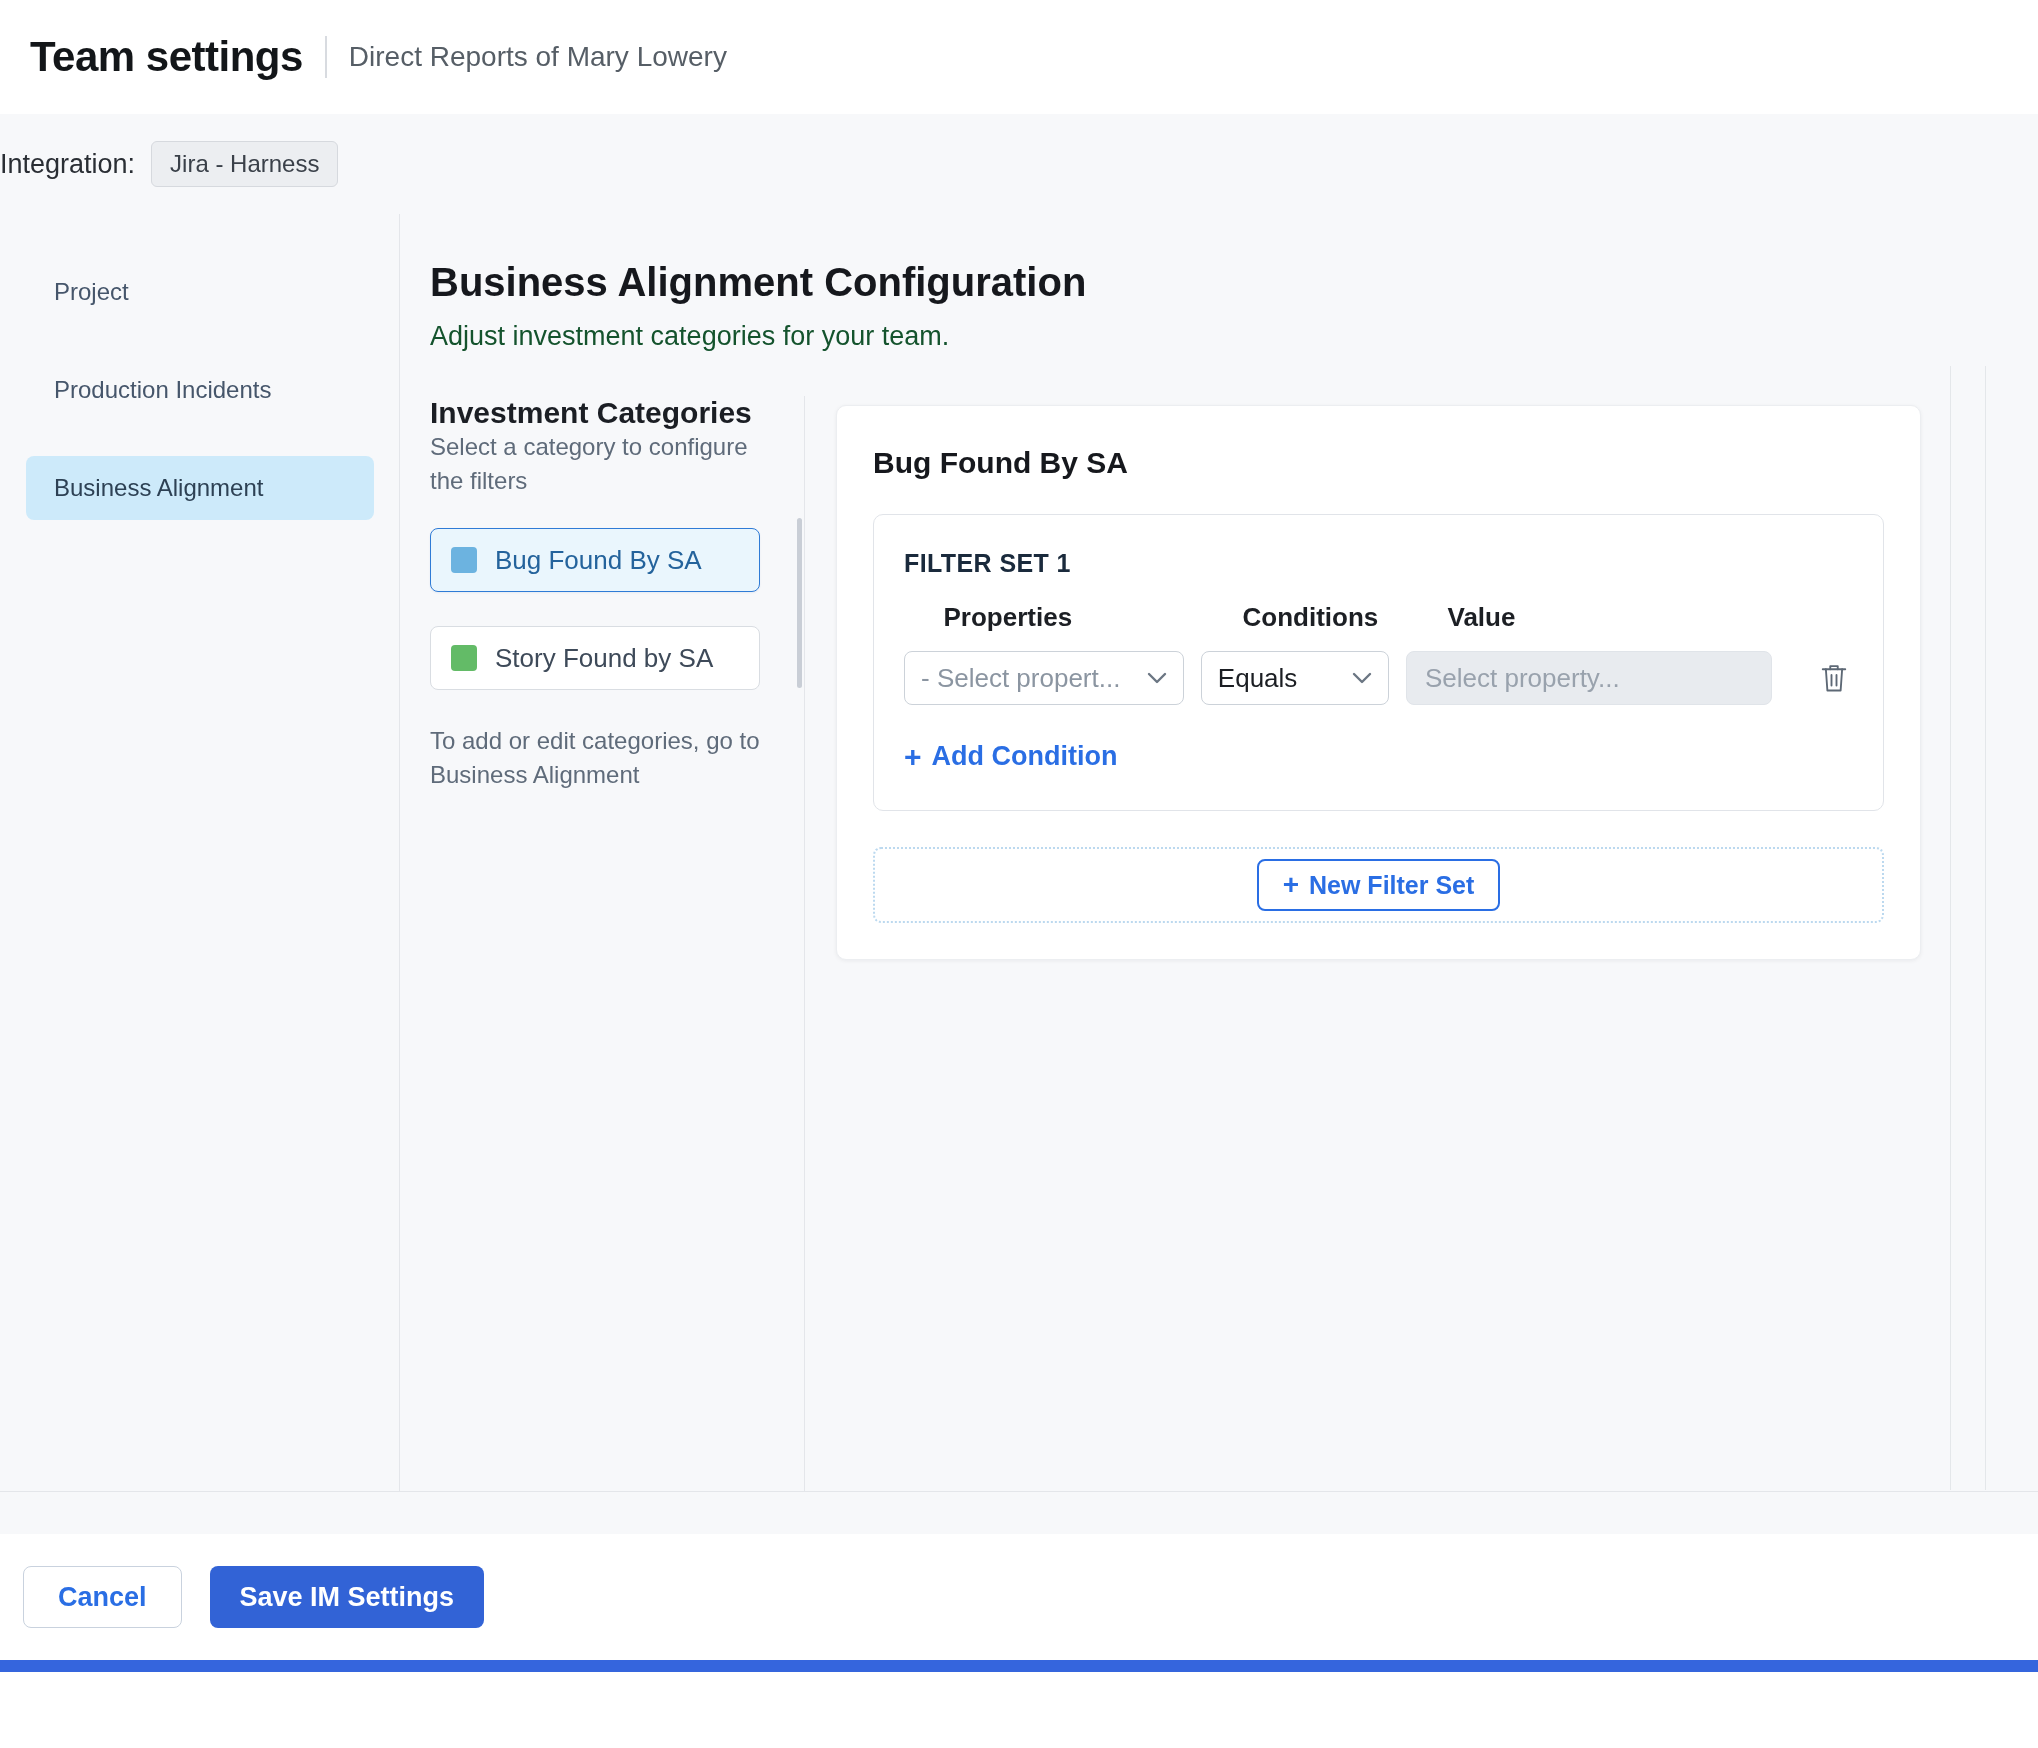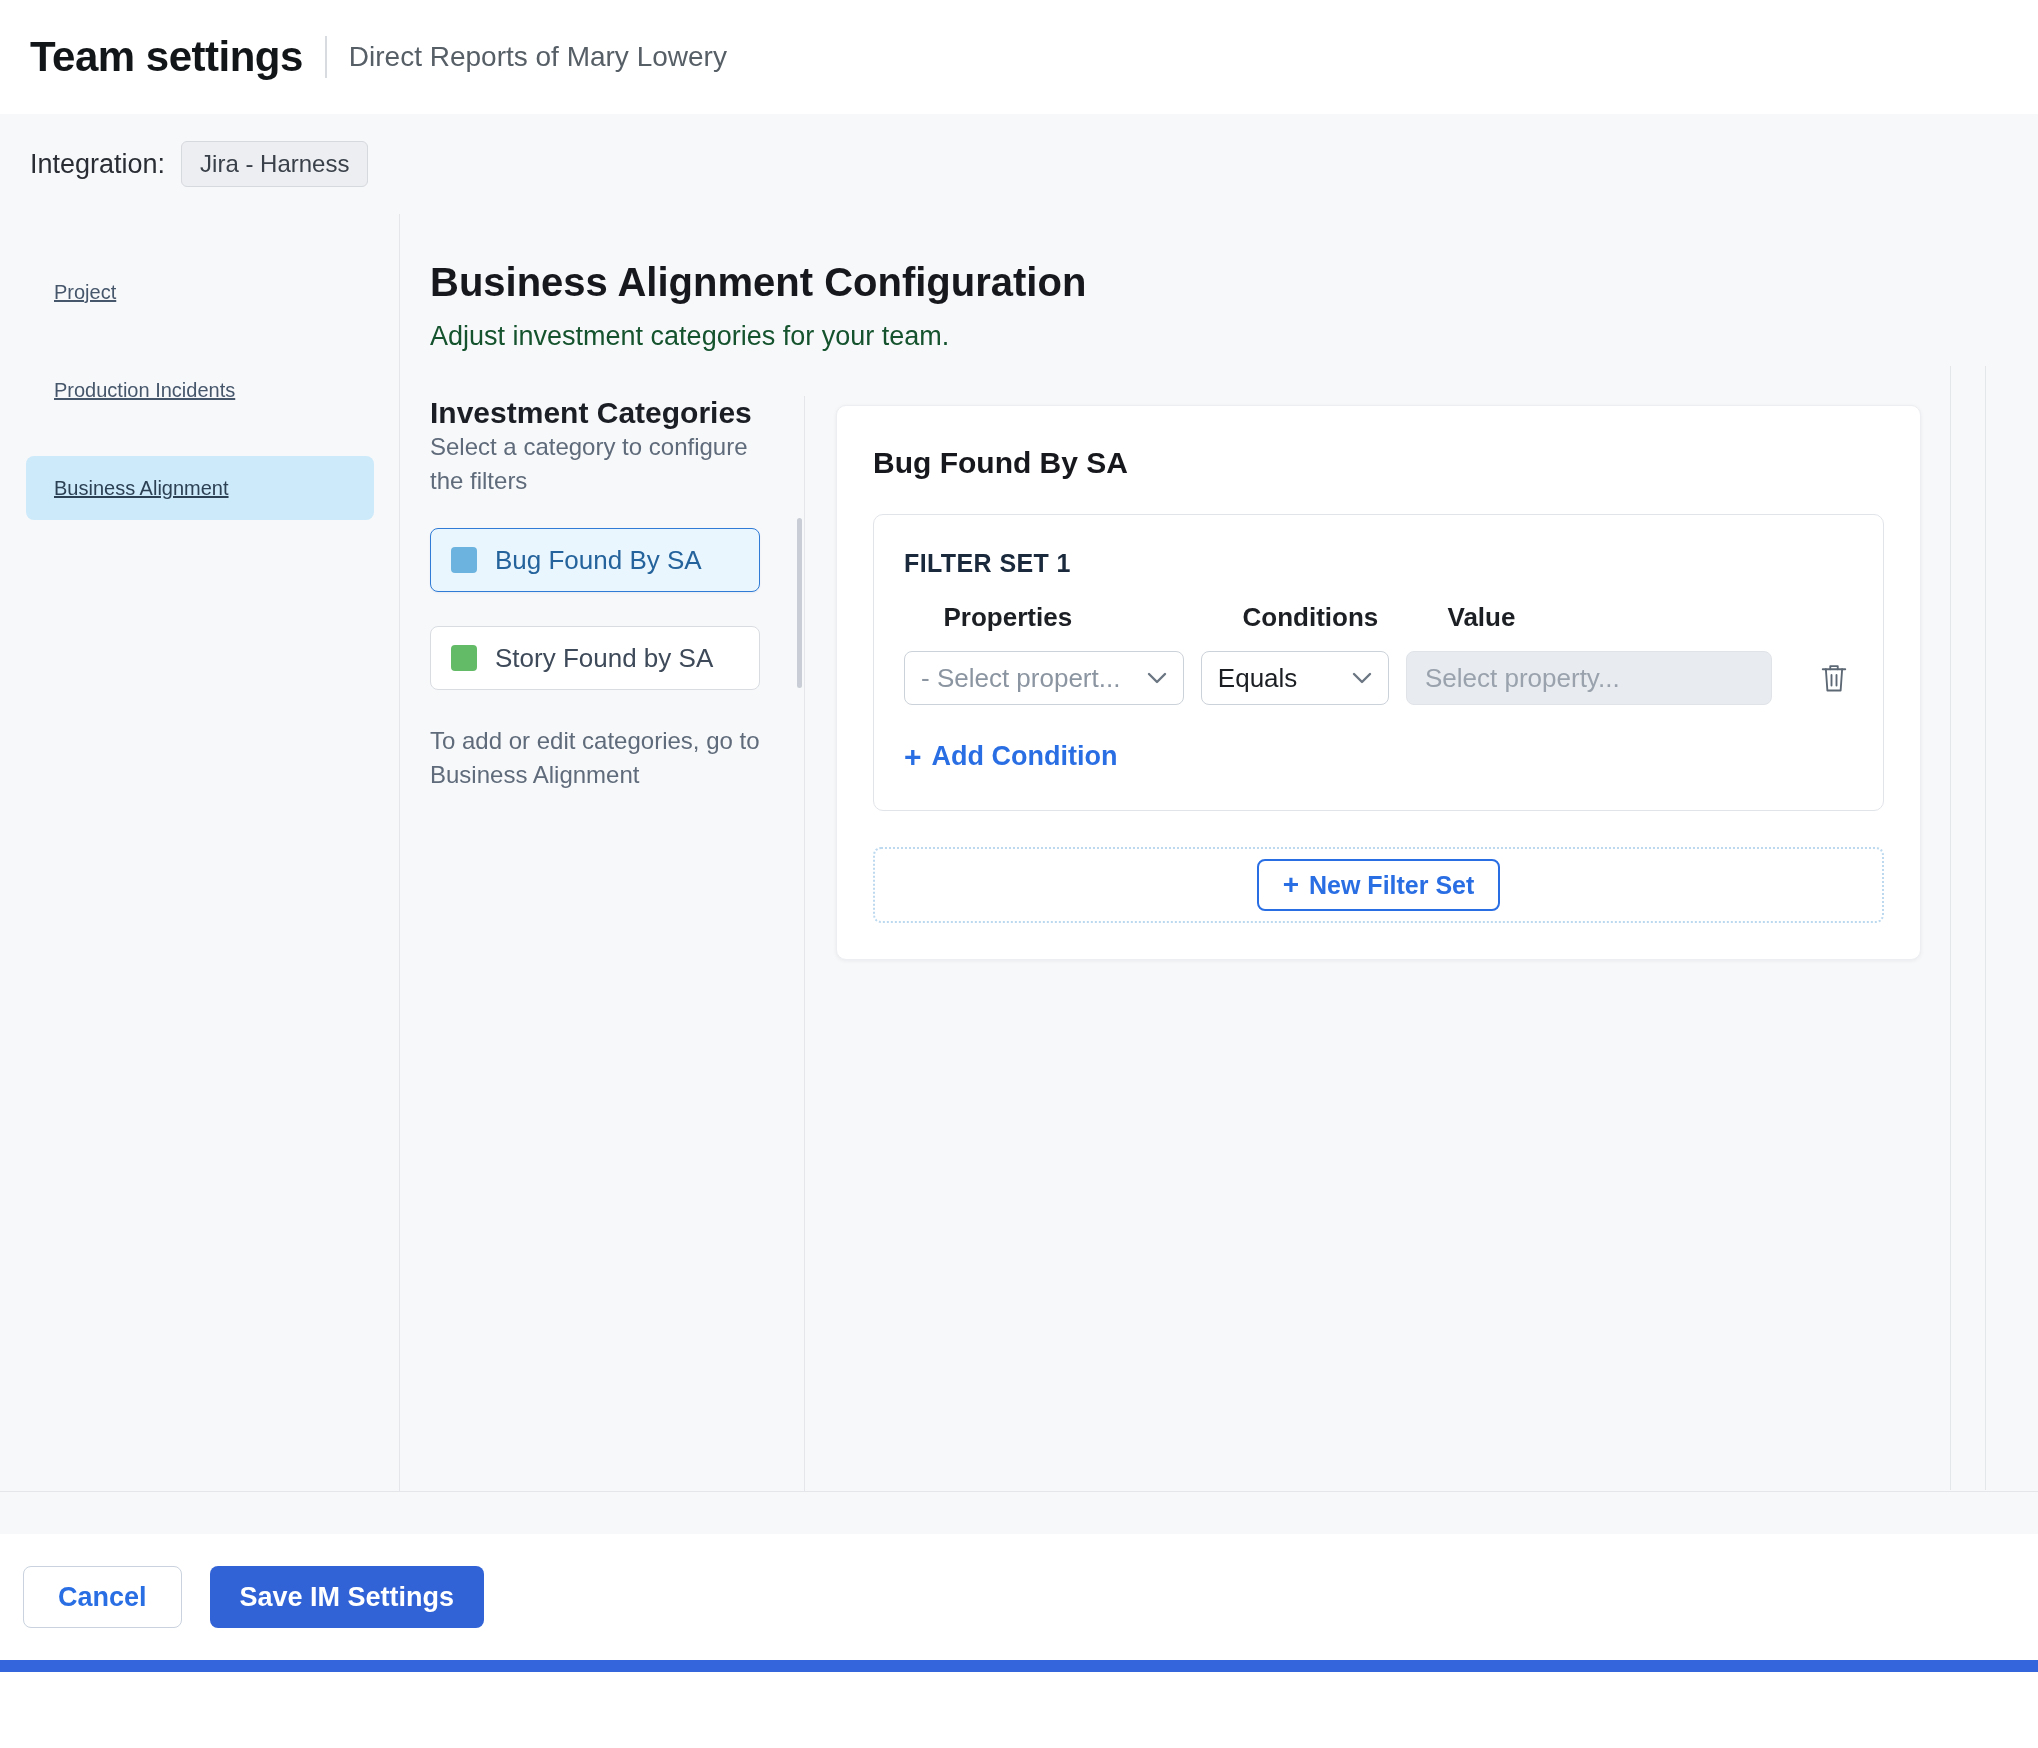--- a/index.html
+++ b/index.html
@@ -12,28 +12,28 @@
   .page-title { font-size:42px; font-weight:700; color:#131619; letter-spacing:-0.5px; }
   .title-sep { width:2px; height:42px; background:#d8dbe0; margin:0 22px; }
   .page-subtitle { font-size:28px; color:#565e66; }
 
   
   .tabs { height:76px; display:flex; align-items:stretch; padding:0 12px; border-bottom:1px solid #e3e5e9; background:#fff; }
   .tab { font-size:26px; font-weight:600; color:#1d2025; padding:0 27px; display:flex; align-items:center; position:relative; cursor:pointer; white-space:nowrap; }
   .tab.active::after { content:""; position:absolute; left:6px; right:6px; bottom:-1px; height:4px; background:#3467d6; border-radius:2px; }
 
   
-  .integration-row { height:100px; background:#f7f8fa; display:flex; align-items:center; gap:16px; padding-left:30px; }
+  .integration-row { height:100px; background:#f7f8fa; display:flex; align-items:center; gap:16px; }
   .integration-label { font-size:27px; color:#2a2e34; }
   .integration-chip { font-size:24px; color:#3a4049; background:#eceef1; border:1px solid #d6d9de; border-radius:6px; padding:8px 18px; }
 
   
   .content { position:relative; height:1278px; background:#f7f8fa; display:flex; border-bottom:1px solid #e4e6ea; }
   .sidebar { width:400px; border-right:1px solid #e4e6ea; padding-top:46px; flex-shrink:0; }
-  .side-item { width:348px; height:64px; line-height:64px; margin:0 0 34px 26px; padding-left:28px; font-size:20px; color:#46566b; border-radius:8px; cursor:pointer;text-decoration:underline; }
+  .side-item { width:348px; height:64px; line-height:64px; margin:0 0 34px 26px; padding-left:28px; font-size:24px; color:#46566b; border-radius:8px; cursor:pointer; }
   .side-item.active { background:#cdeafa; color:#2d4154; }
 
   .main { flex:1; display:flex; flex-direction:column; padding:46px 0 0 30px; }
   .main-title { font-size:40px; font-weight:700; color:#16181d; }
   .main-subtitle { font-size:27px; color:#14532d; margin-top:16px; }
 
   .columns { display:flex; flex:1; margin-top:44px; }
   .cat-col { width:374px; flex-shrink:0; padding-right:14px; position:relative; }
   .cat-title { font-size:30px; font-weight:700; color:#1b1e24; }
   .cat-helper { font-size:24px; color:#5f6b7a; line-height:34px; width:340px; }

